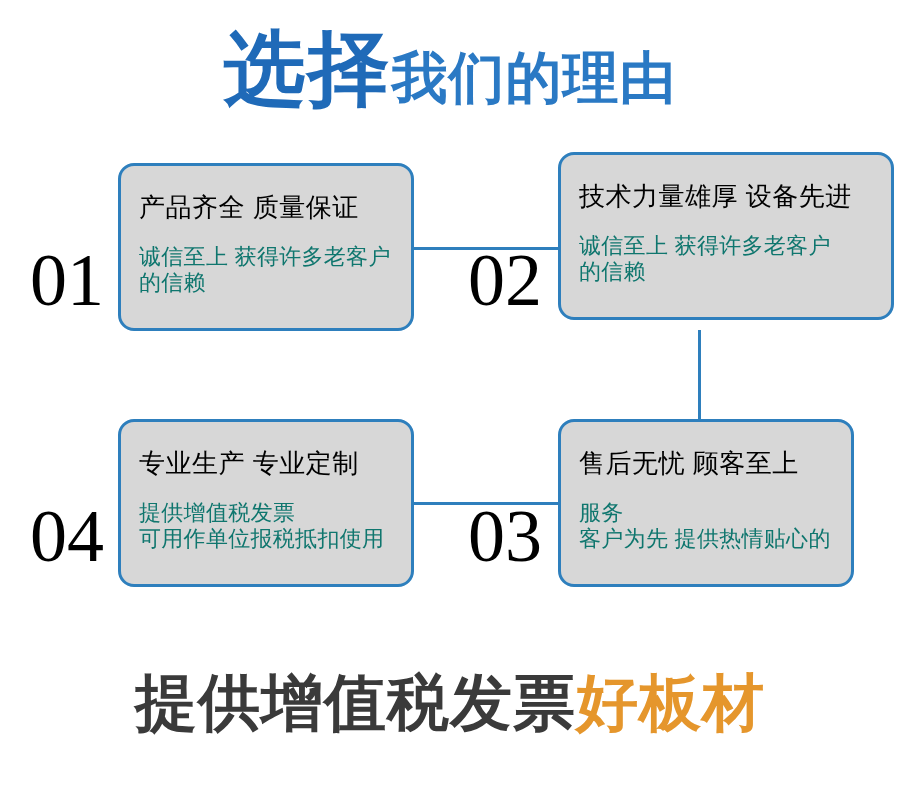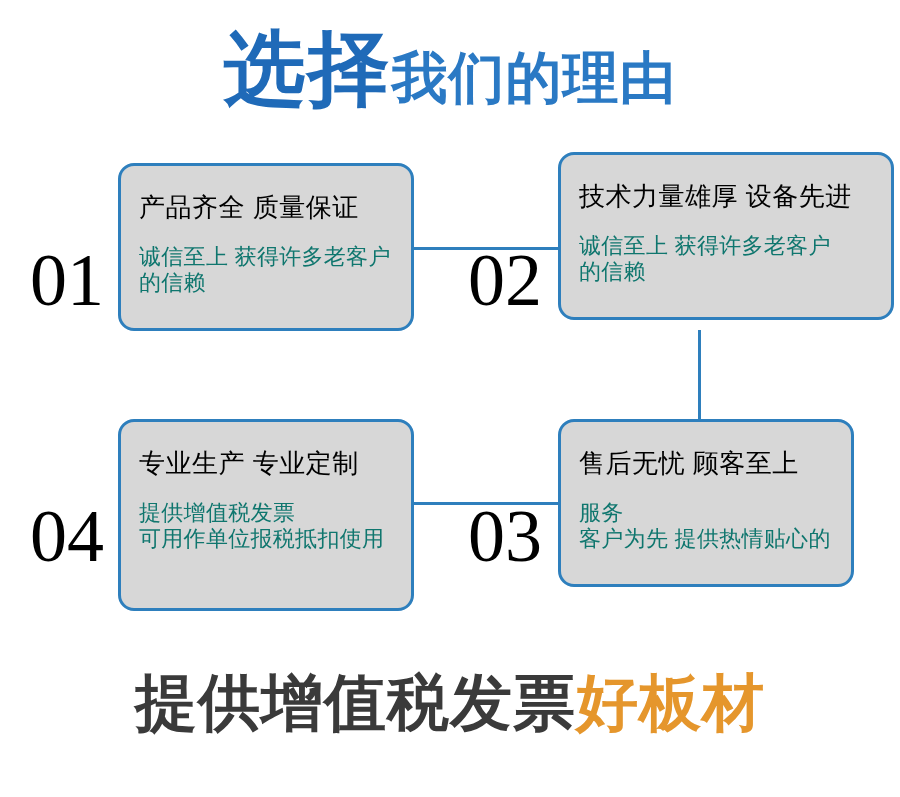--- a/index.html
+++ b/index.html
@@ -54,21 +54,21 @@
   .card {
     position: absolute;
     box-sizing: border-box;
     background: #d7d7d7;
     border: 3px solid #2e7fbd;
     border-radius: 16px;
   }
   .card-1 { left: 118px; top: 163px; width: 296px; height: 168px; }
   .card-2 { left: 558px; top: 152px; width: 336px; height: 168px; }
   .card-3 { left: 558px; top: 419px; width: 296px; height: 168px; }
-  .card-4 { left: 118px; top: 419px; width: 296px; height: 192px; }
+  .card-4 { left: 118px; top: 419px; width: 296px; height: 168px; }
 
   .card-title {
     position: absolute;
     left: 18px;
     top: 24px;
     font-size: 26px;
     font-weight: 400;
     color: #000;
     letter-spacing: 0.5px;
     white-space: nowrap;

